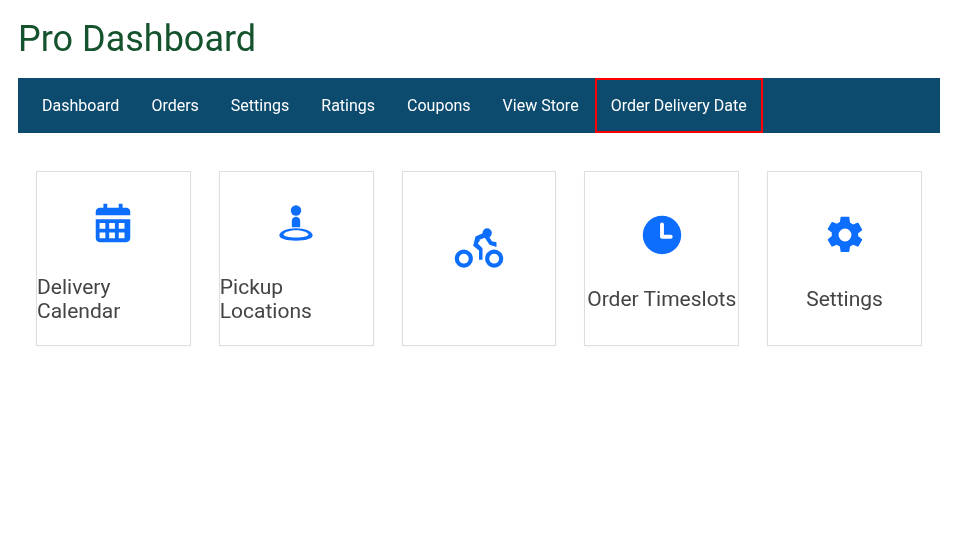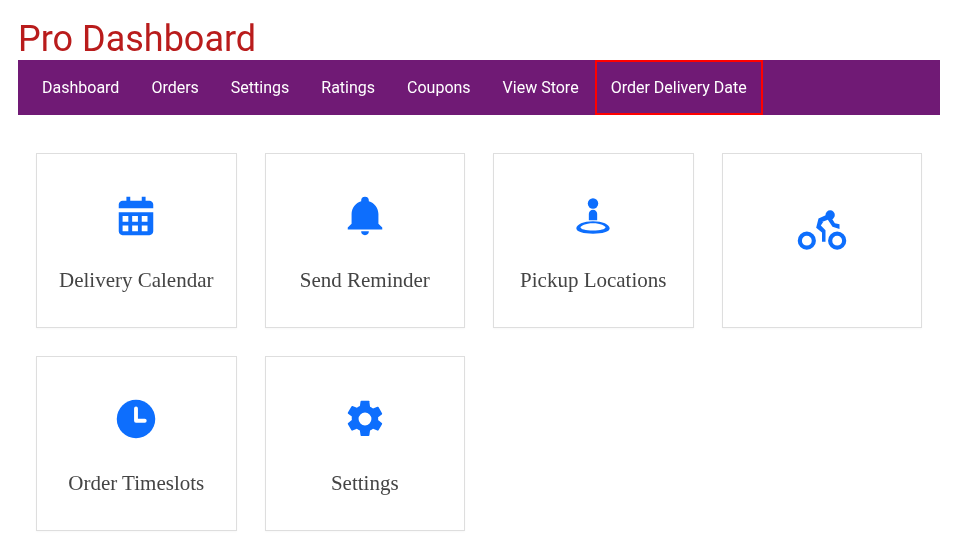--- a/index.html
+++ b/index.html
@@ -9,46 +9,46 @@
     }
     body {
       font-family: "Segoe UI", -apple-system, BlinkMacSystemFont, Roboto, "Helvetica Neue", Arial, sans-serif;
       background: #fff;
       padding: 18px;
       width: 958px;
     }
     .page-title {
       font-size: 36px;
       font-weight: 400;
-      color: #b91c1c;
+      color: #14532d;
+      margin-bottom: 18px;
     }
     .nav-bar {
-      background: #701a75;
+      background: #0c4a6e;
       display: flex;
       align-items: center;
       padding: 0 8px;
       margin-bottom: 38px;
     }
     .nav-item {
       color: #fff;
       font-size: 16px;
       padding: 16px 14px;
       cursor: pointer;
       border: 2px solid transparent;
       white-space: nowrap;
     }
     .nav-item.highlighted {
       border: 2px solid #ff0000;
     }
     .cards-grid {
       display: grid;
-      grid-template-columns: repeat(4, 1fr);
+      grid-template-columns: repeat(5, 1fr);
       gap: 28px 28px;
       padding: 0 18px;
-      font-family: Liberation Serif, serif;
     }
     .card {
       border: 1px solid #dedede;
       background: #fff;
       display: flex;
       flex-direction: column;
       align-items: center;
       justify-content: center;
       height: 175px;
       cursor: pointer;
@@ -90,28 +90,20 @@
 
   <div class="card">
     <div class="card-icon">
       <svg width="46" height="46" viewBox="0 0 24 24">
         <path d="M7 2v2H5c-1.1 0-2 .9-2 2v2h18V6c0-1.1-.9-2-2-2h-2V2h-2v2H9V2H7zm-4 8v10c0 1.1.9 2 2 2h14c1.1 0 2-.9 2-2V10H3zm2 2h3v3H5v-3zm5 0h3v3h-3v-3zm5 0h3v3h-3v-3zM5 17h3v3H5v-3zm5 0h3v3h-3v-3zm5 0h3v3h-3v-3z"></path>
       </svg>
     </div>
     <div class="card-label">Delivery Calendar</div>
   </div>
 
-  <div class="card">
-    <div class="card-icon">
-      <svg width="46" height="46" viewBox="0 0 24 24">
-        <path d="M12 2a2 2 0 0 0-2 2v.29C7.12 5.14 5 7.82 5 11v5l-2 2v1h18v-1l-2-2v-5c0-3.18-2.12-5.86-5-6.71V4a2 2 0 0 0-2-2zm-2 18a2 2 0 0 0 4 0h-4z"></path>
-      </svg>
-    </div>
-    <div class="card-label">Send Reminder</div>
-  </div>
 
   <div class="card">
     <div class="card-icon">
       <svg width="50" height="50" viewBox="0 0 24 24">
         <circle cx="12" cy="6" r="2.5"></circle>
         <path d="M12 9c-1.1 0-2 .9-2 2v3h4v-3c0-1.1-.9-2-2-2z"></path>
         <path d="M12 14.5c-4.5 0-8 1.5-8 3.5 0 1.5 3.5 2.5 8 2.5s8-1 8-2.5c0-2-3.5-3.5-8-3.5zm0 4.5c-3.6 0-6-0.8-6-1.5 0-0.7 2.4-2 6-2s6 1.3 6 2c0 0.7-2.4 1.5-6 1.5z"></path>
       </svg>
     </div>
     <div class="card-label">Pickup Locations</div>

